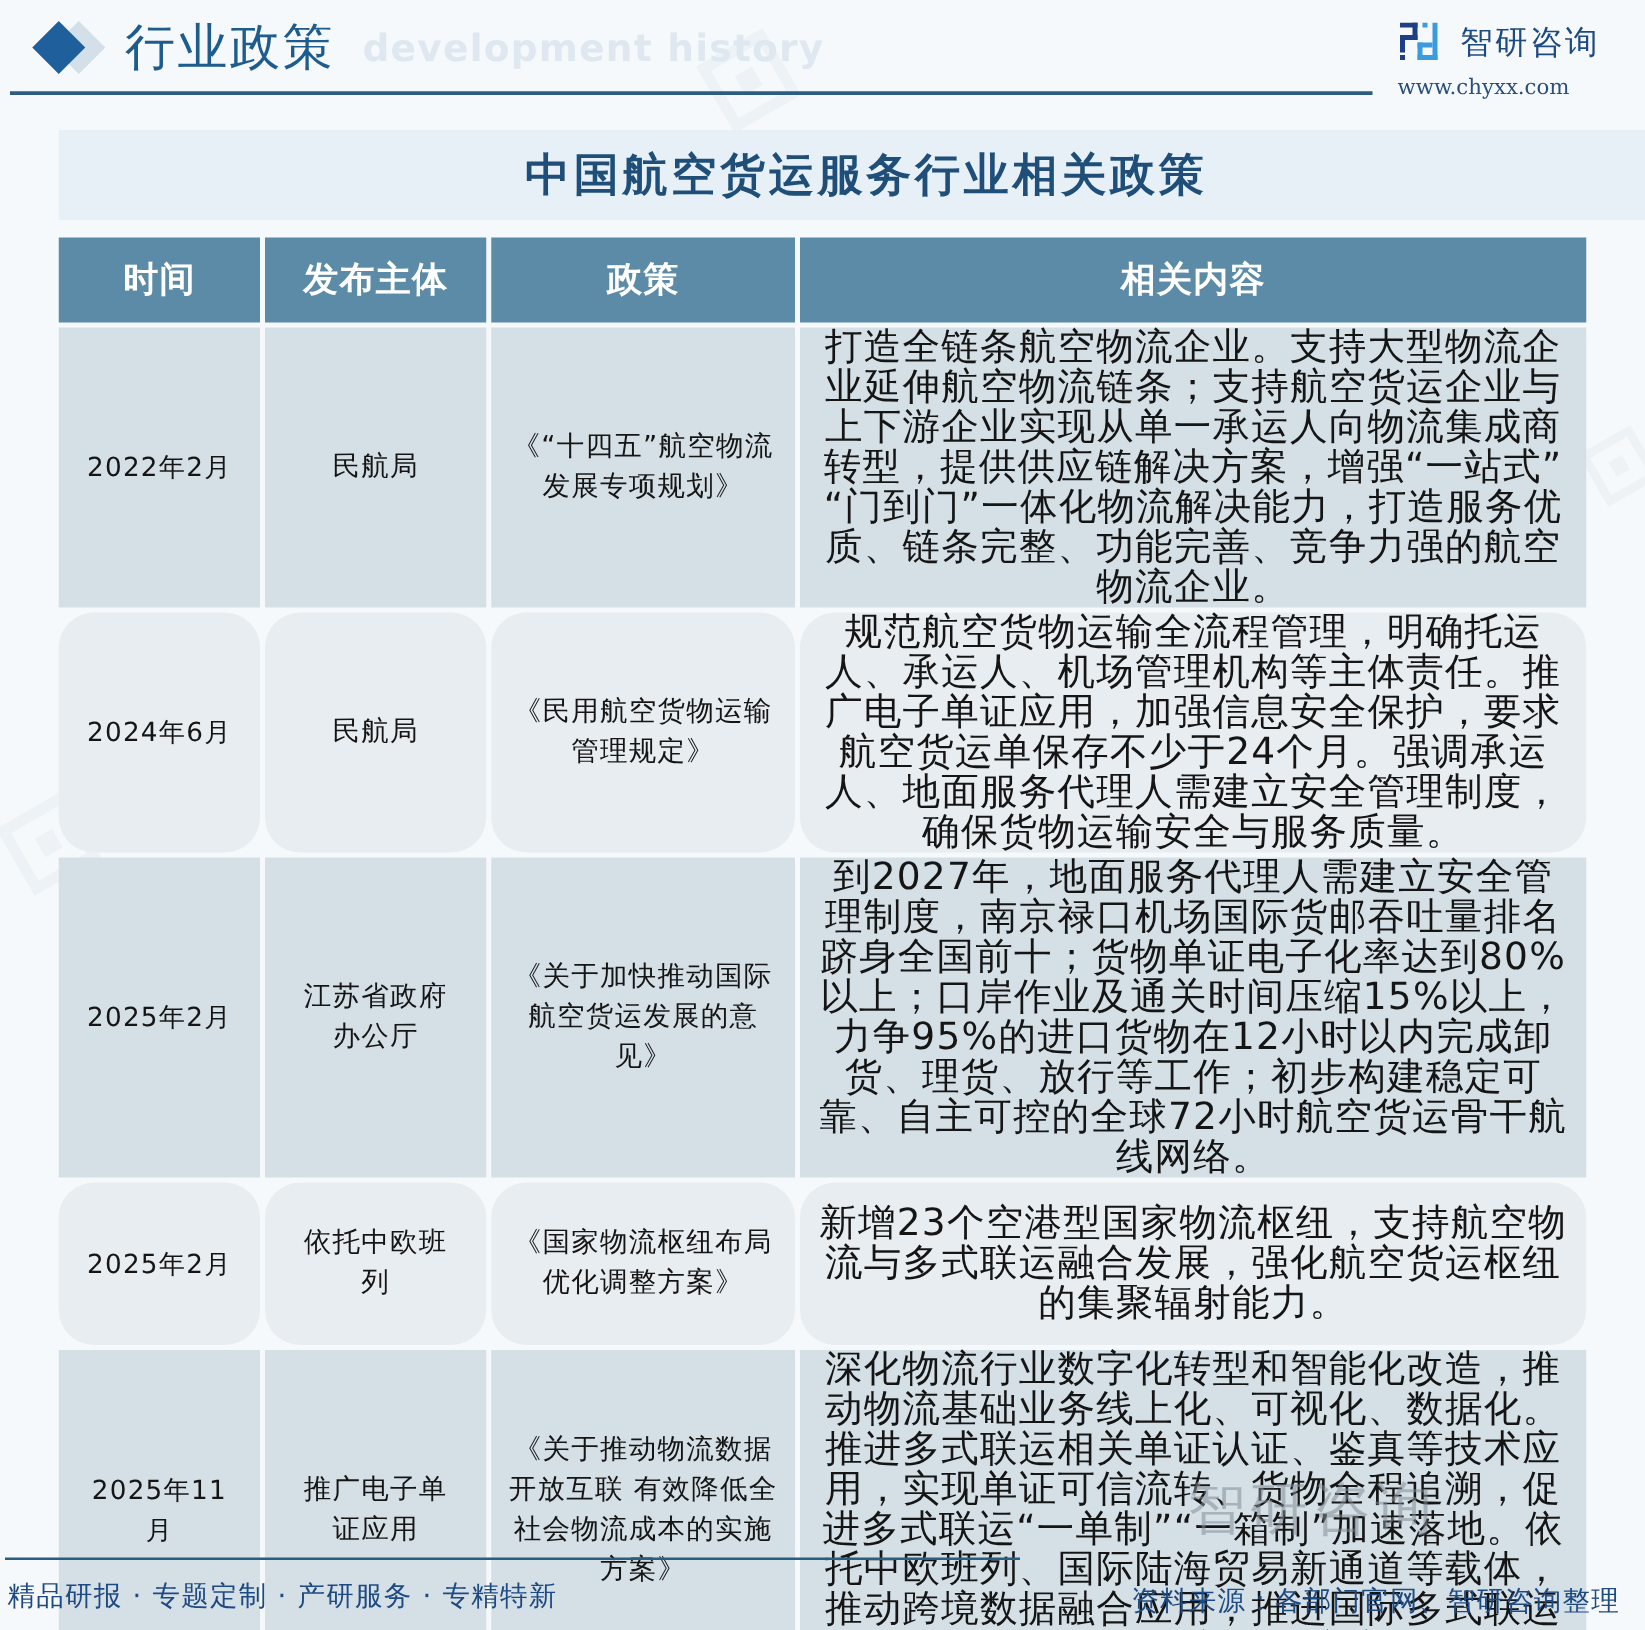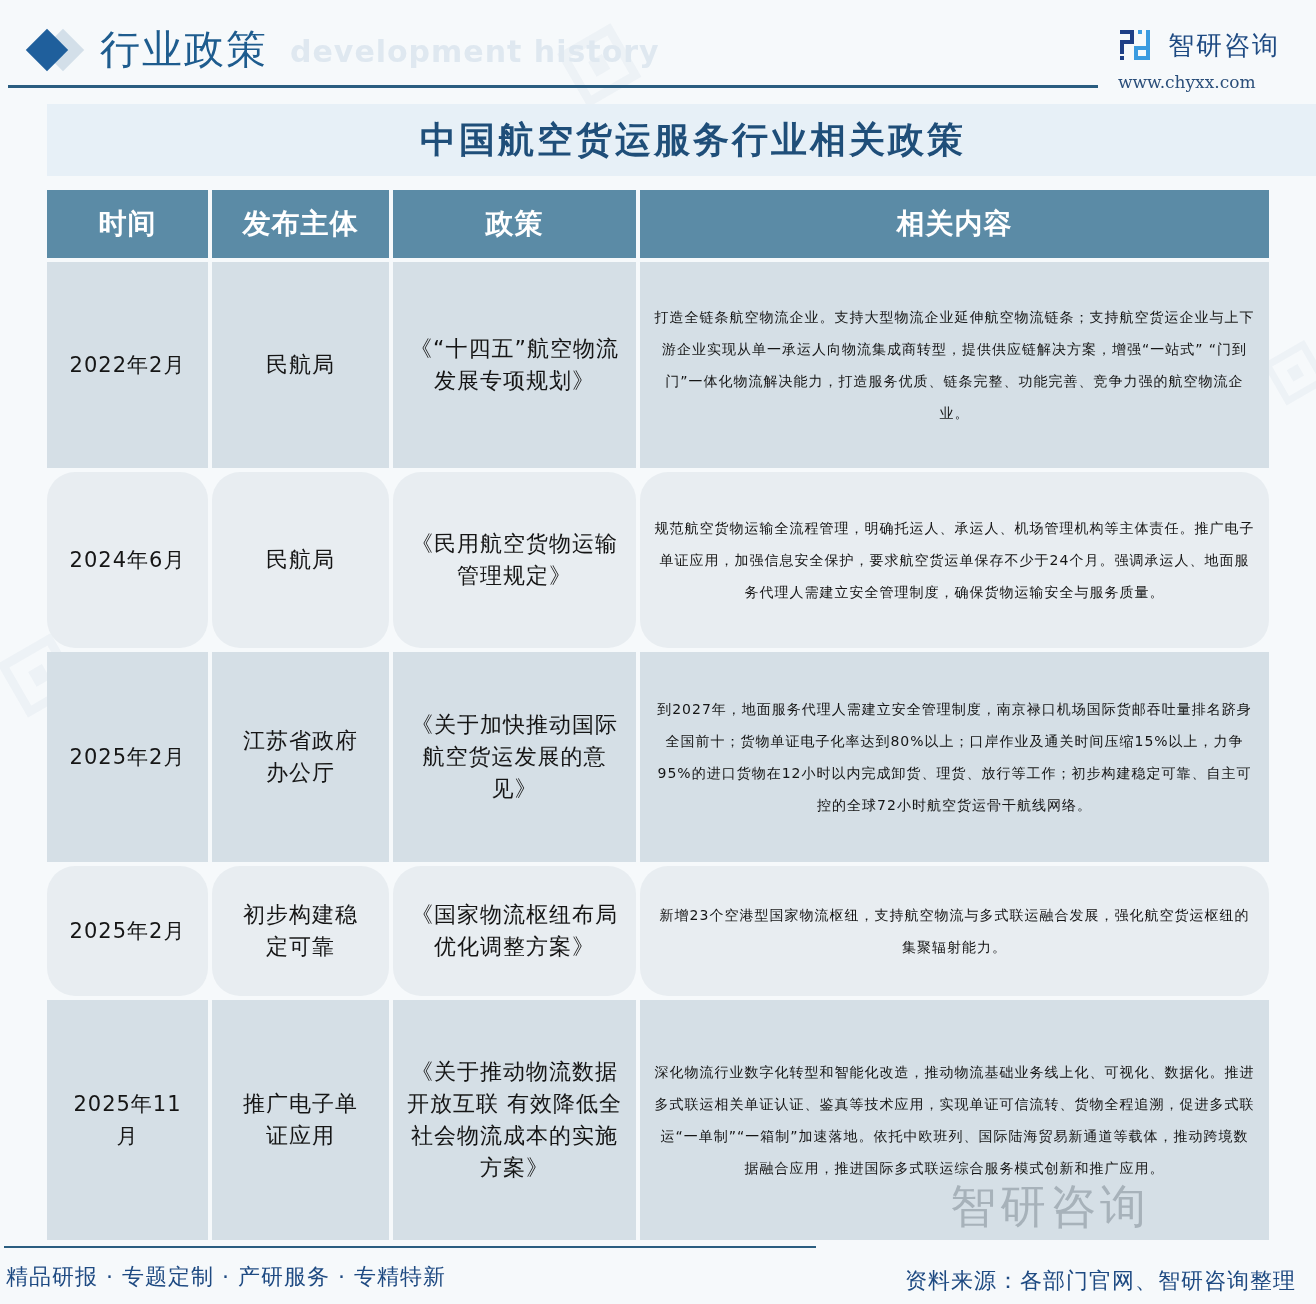--- a/index.html
+++ b/index.html
@@ -9,21 +9,21 @@
     background: #f6f9fb;
     font-family: "DejaVu Sans", "Liberation Sans", sans-serif;
     color: #1a1a1a;
     overflow: hidden;
   }
   .wm {
     position: absolute; font-weight: bold; color: #e8eef3;
     font-family: "DejaVu Sans", sans-serif; pointer-events: none; user-select: none;
   }
   
-  .top-header { position: absolute; left: 0; top: 12px; width: 1076px; height: 100px; }
+  .top-header { position: absolute; left: 0; top: 0; width: 1076px; height: 100px; }
   .diamond-wrap { position: absolute; left: 22px; top: 16px; width: 60px; height: 44px; }
   .diamond { position: absolute; width: 30px; height: 30px; transform: rotate(45deg); }
   .diamond.back { left: 26px; top: 7px; background: #d3dfe9; }
   .diamond.front { left: 10px; top: 7px; background: #1f5f9c; }
   .section-title {
     position: absolute; left: 100px; top: 10px; font-size: 40px; color: #1e5c8e;
     font-family: "DejaVu Serif", serif; letter-spacing: 2px;
   }
   .ghost-text {
     position: absolute; left: 290px; top: 22px; font-size: 30px; font-weight: bold;
@@ -53,21 +53,21 @@
     background: #5b8ba6; color: #ffffff; font-size: 28px; font-weight: bold;
     height: 68px; text-align: center; vertical-align: middle; letter-spacing: 1px;
   }
   .policy-table td {
     text-align: center; vertical-align: middle; font-size: 22px; line-height: 32px;
     color: #151515; padding: 0 20px;
   }
   .policy-table tr.odd td { background: #d5dfe6; }
   .policy-table tr.even td { background: #e8edf1; border-radius: 28px; }
   .policy-table td.date { font-size: 21px; letter-spacing: 1px; }
-  .policy-table td.content { padding: 0 14px; letter-spacing: 1px; font-size: 14px; margin-top: 32px; }
+  .policy-table td.content { padding: 0 14px; letter-spacing: 1px; font-size: 30px; margin-top: 32px; }
   .policy-table td.policy { padding: 0 14px; letter-spacing: 1px; }
   .policy-table td.issuer { padding: 0 30px; letter-spacing: 1px; text-align: center; }
 
   
   .footer-rule { position: absolute; left: 4px; top: 1246px; width: 812px; height: 2px; background: #2a5d80; }
   .source { position: absolute; right: 20px; top: 1236px; font-size: 22px; color: #1e4a82; letter-spacing: 1px; white-space: nowrap; margin-top: 30px; }
   .services { position: absolute; left: 6px; top: 1262px; font-size: 22px; color: #1e4a82; letter-spacing: 1px; white-space: nowrap; }
   .overlay-watermark {
     position: absolute; left: 950px; top: 1176px; font-size: 46px; color: rgba(130,140,150,0.55);
     letter-spacing: 4px; white-space: nowrap; pointer-events: none;
@@ -139,21 +139,21 @@
       <td class="content">规范航空货物运输全流程管理，明确托运人、承运人、机场管理机构等主体责任。推广电子单证应用，加强信息安全保护，要求航空货运单保存不少于24个月。强调承运人、地面服务代理人需建立安全管理制度，确保货物运输安全与服务质量。</td>
     </tr>
     <tr class="odd" style="height:210px">
       <td class="date">2025年2月</td>
       <td class="issuer">江苏省政府办公厅</td>
       <td class="policy">《关于加快推动国际航空货运发展的意见》</td>
       <td class="content">到2027年，地面服务代理人需建立安全管理制度，南京禄口机场国际货邮吞吐量排名跻身全国前十；货物单证电子化率达到80%以上；口岸作业及通关时间压缩15%以上，力争95%的进口货物在12小时以内完成卸货、理货、放行等工作；初步构建稳定可靠、自主可控的全球72小时航空货运骨干航线网络。</td>
     </tr>
     <tr class="even" style="height:130px">
       <td class="date">2025年2月</td>
-      <td class="issuer">初步构建稳定可靠</td>
+      <td class="issuer">依托中欧班列</td>
       <td class="policy">《国家物流枢纽布局优化调整方案》</td>
       <td class="content">新增23个空港型国家物流枢纽，支持航空物流与多式联运融合发展，强化航空货运枢纽的集聚辐射能力。</td>
     </tr>
     <tr class="odd" style="height:240px">
       <td class="date">2025年11月</td>
       <td class="issuer">推广电子单证应用</td>
       <td class="policy">《关于推动物流数据开放互联 有效降低全社会物流成本的实施方案》</td>
       <td class="content">深化物流行业数字化转型和智能化改造，推动物流基础业务线上化、可视化、数据化。推进多式联运相关单证认证、鉴真等技术应用，实现单证可信流转、货物全程追溯，促进多式联运“一单制”“一箱制”加速落地。依托中欧班列、国际陆海贸易新通道等载体，推动跨境数据融合应用，推进国际多式联运综合服务模式创新和推广应用。</td>
     </tr>
   </tbody>

